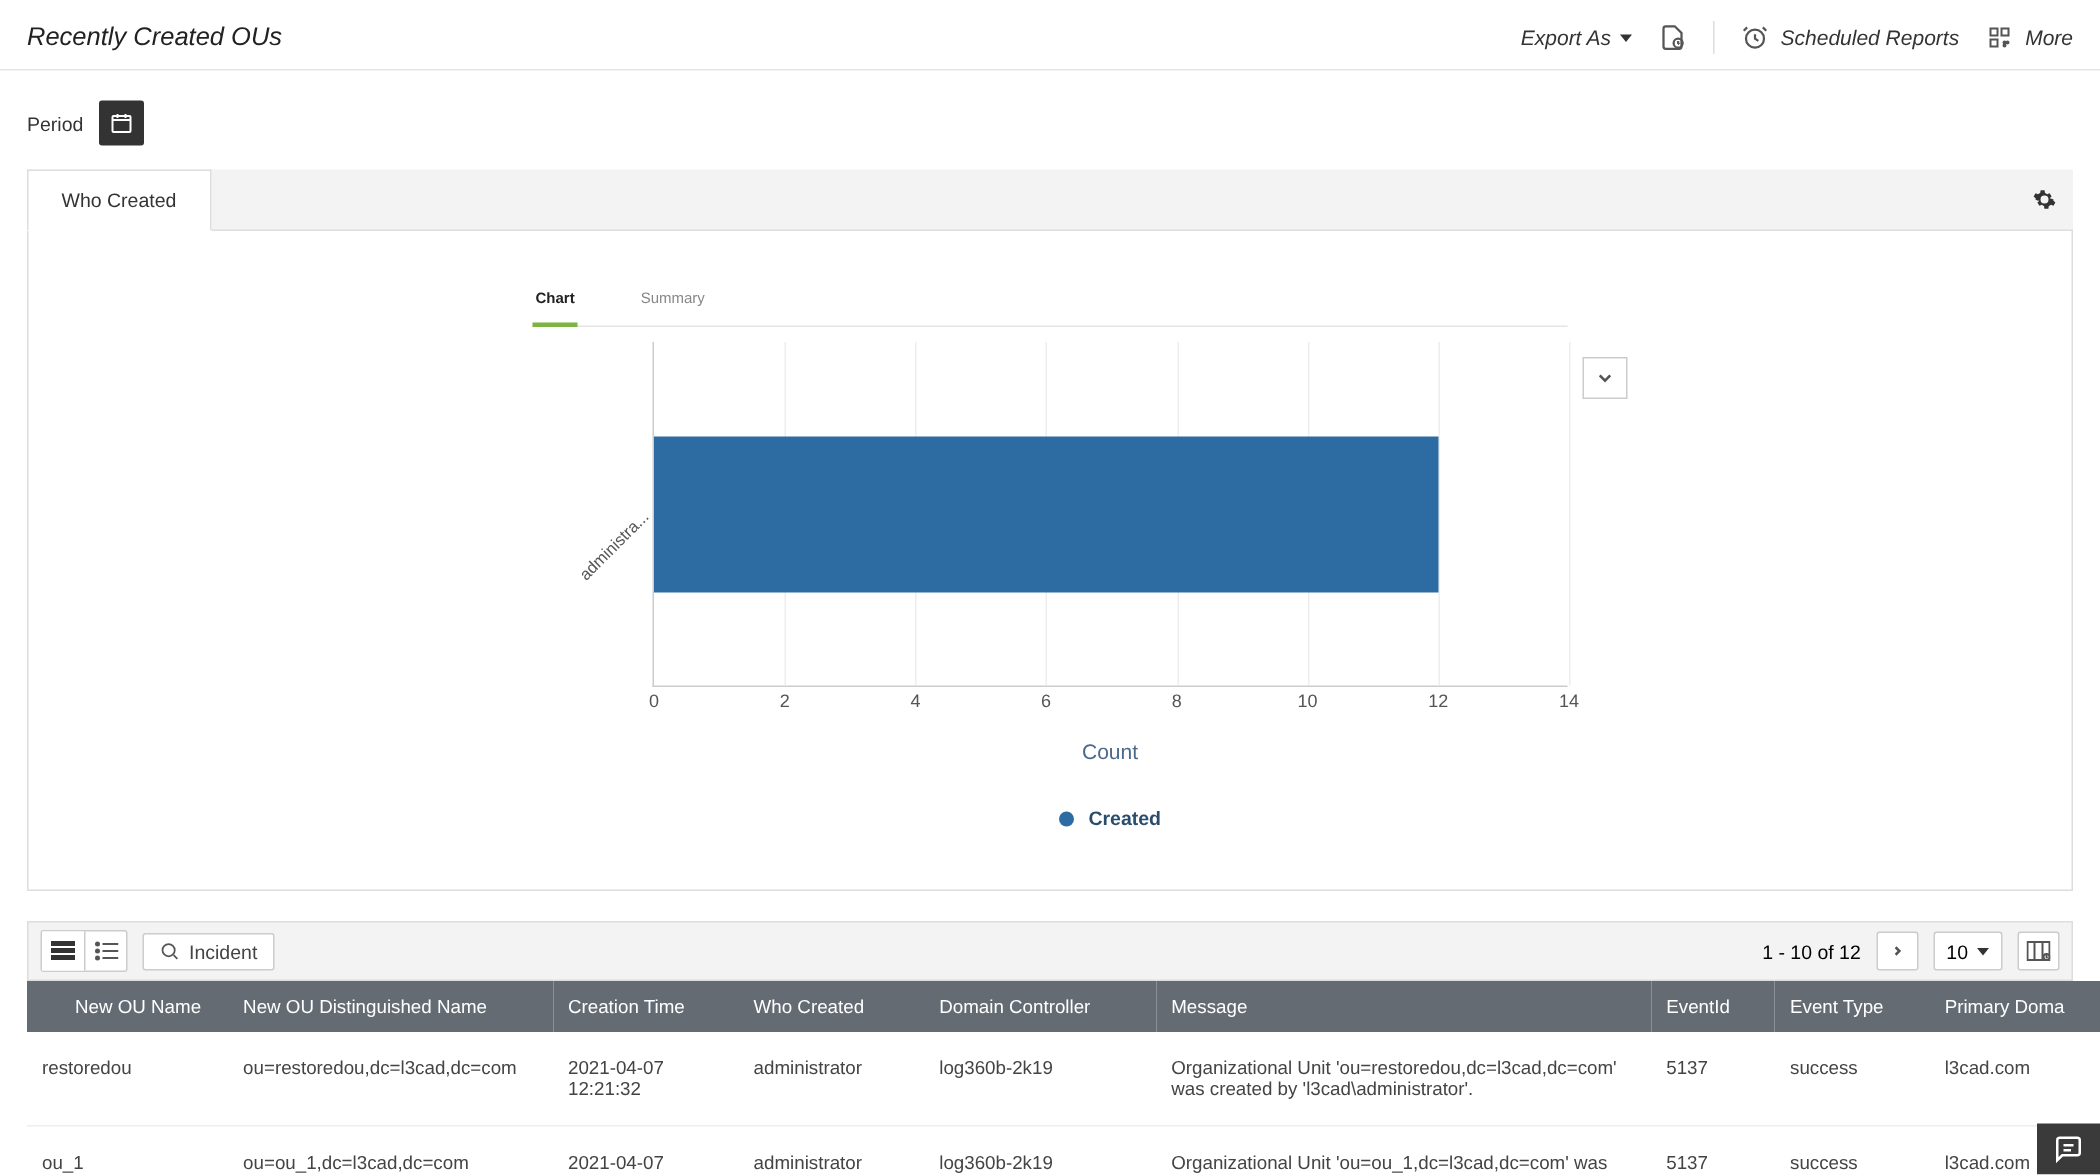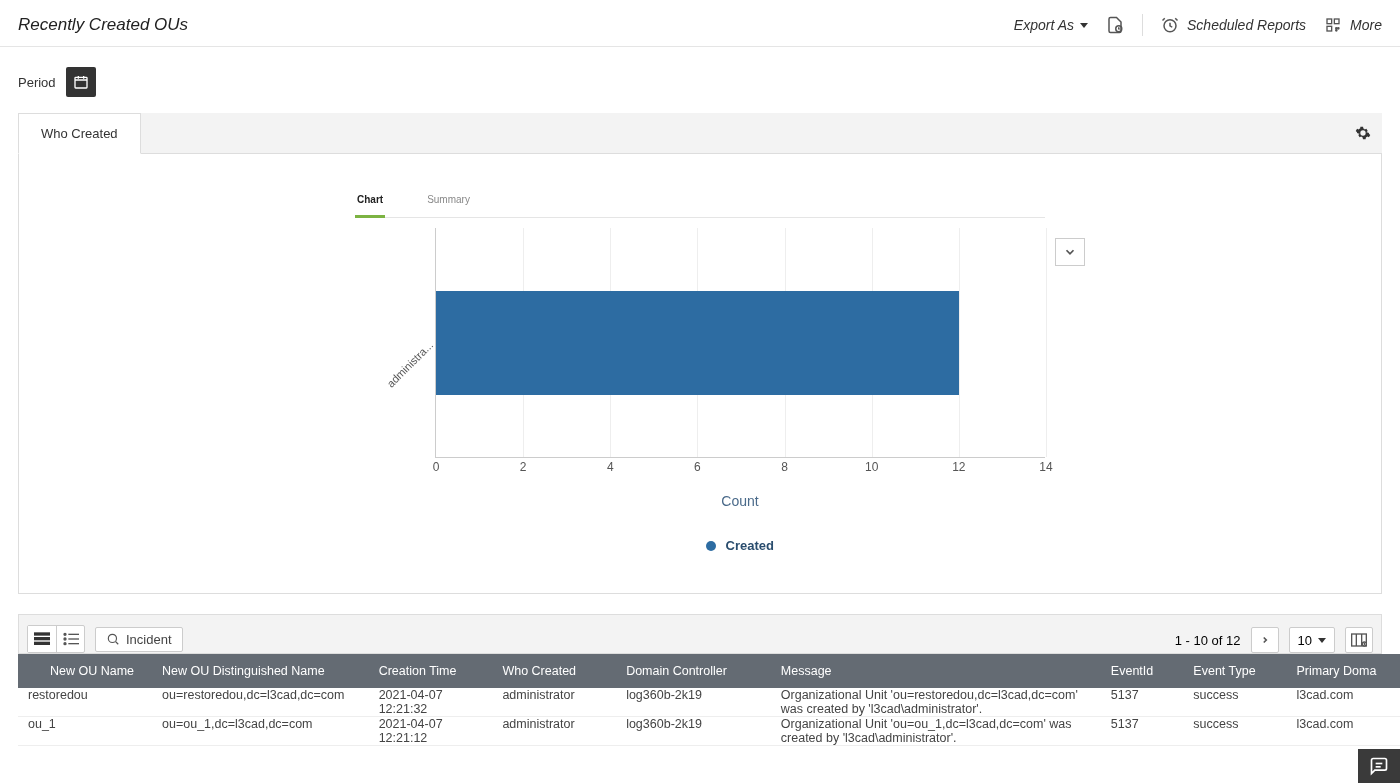--- a/index.html
+++ b/index.html
@@ -43,37 +43,37 @@
   .gridline { position:absolute; top:0; bottom:0; width:1px; background:#eee; }
   .bar { position:absolute; background:#2d6ca2; }
   .y-cat { position:absolute; left:-85px; width:80px; text-align:right; color:#555; font-size:11px; transform: rotate(-45deg); transform-origin: right center; }
   .x-tick { position:absolute; top:232px; width:30px; margin-left:-15px; text-align:center; font-size:12px; color:#555; }
   .x-title { text-align:center; margin-top:35px; color:#4a6a8a; font-size:14px; margin-left:80px; }
   .legend { text-align:center; margin-top:28px; margin-left:80px; }
   .legend-dot { width:10px; height:10px; border-radius:50%; background:#2d6ca2; display:inline-block; margin-right:6px; vertical-align:middle; }
   .legend-label { color:#2a4d6e; font-weight:600; font-size:13px; vertical-align:middle; }
   
   
-  .table-toolbar { display:flex; justify-content:space-between; align-items:flex-end; border:1px solid #ddd; background:#f3f3f3; margin:20px 18px 0; height:40px; padding:0 8px; }
+  .table-toolbar { display:flex; justify-content:space-between; align-items:center; border:1px solid #ddd; background:#f3f3f3; margin:20px 18px 0; height:40px; padding:0 8px; }
   .tt-left { display:flex; align-items:center; gap:10px; }
   .view-toggle { display:flex; border:1px solid #ccc; border-radius:2px; background:#fff; }
   .vt-btn { width:28px; height:26px; display:flex; align-items:center; justify-content:center; cursor:pointer; }
   .vt-btn.active { background:#fff; }
   .vt-btn + .vt-btn { border-left:1px solid #ccc; }
   .incident-btn { display:flex; align-items:center; gap:6px; border:1px solid #ccc; background:#fff; padding:4px 10px; border-radius:2px; cursor:pointer; color:#444; }
   .tt-right { display:flex; align-items:center; gap:10px; color:#000000; }
   .pager-next, .page-size, .cols-btn { border:1px solid #ccc; background:#fff; height:26px; display:flex; align-items:center; justify-content:center; cursor:pointer; border-radius:2px; }
   .pager-next { width:28px; }
   .page-size { padding:0 8px; gap:4px; }
   .cols-btn { width:28px; }
   
   
   .data-table { width:calc(100% - 18px); margin-left:18px; border-collapse:collapse; font-size:12.5px; }
   .data-table thead th { background:#646b73; color:#fff; text-align:left; font-weight:400; padding:10px 10px; white-space:nowrap; }
-  .data-table tbody td { padding:0 10px; border-bottom:1px solid #eee; vertical-align:top; color:#444; }
+  .data-table tbody td { padding:17px 10px; border-bottom:1px solid #eee; vertical-align:top; color:#444; }
   
   .chat-fab { position:absolute; right:0; bottom:0; width:42px; height:34px; background:#3a3a3a; display:flex; align-items:center; justify-content:center; color:#fff; font-size:18px; cursor:pointer; }
 </style>
 </head>
 <body>
 
 <div class="page-header">
   <div class="page-title">Recently Created OUs</div>
   <div class="header-actions">
     <div class="export-as">

